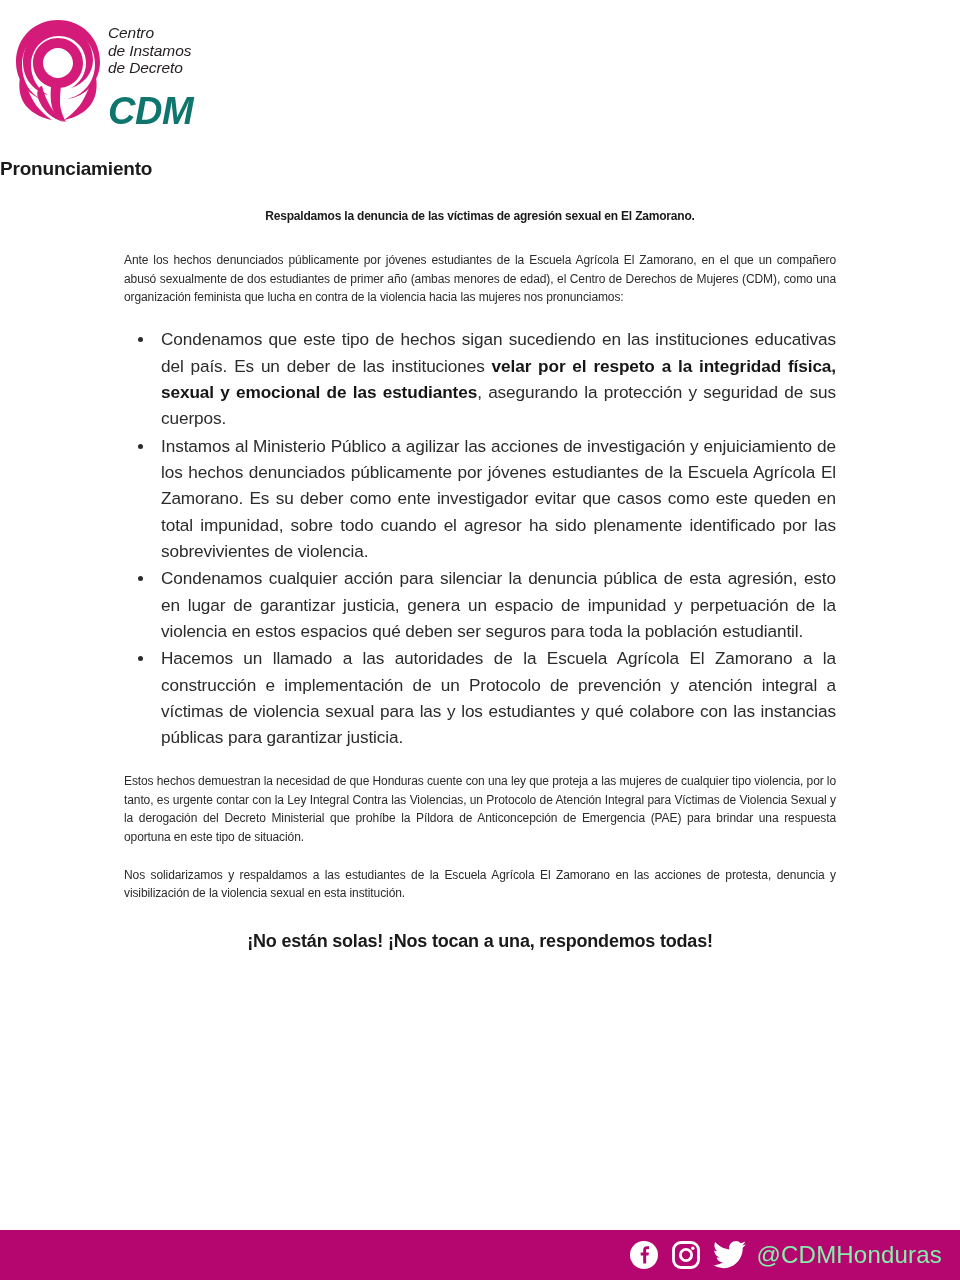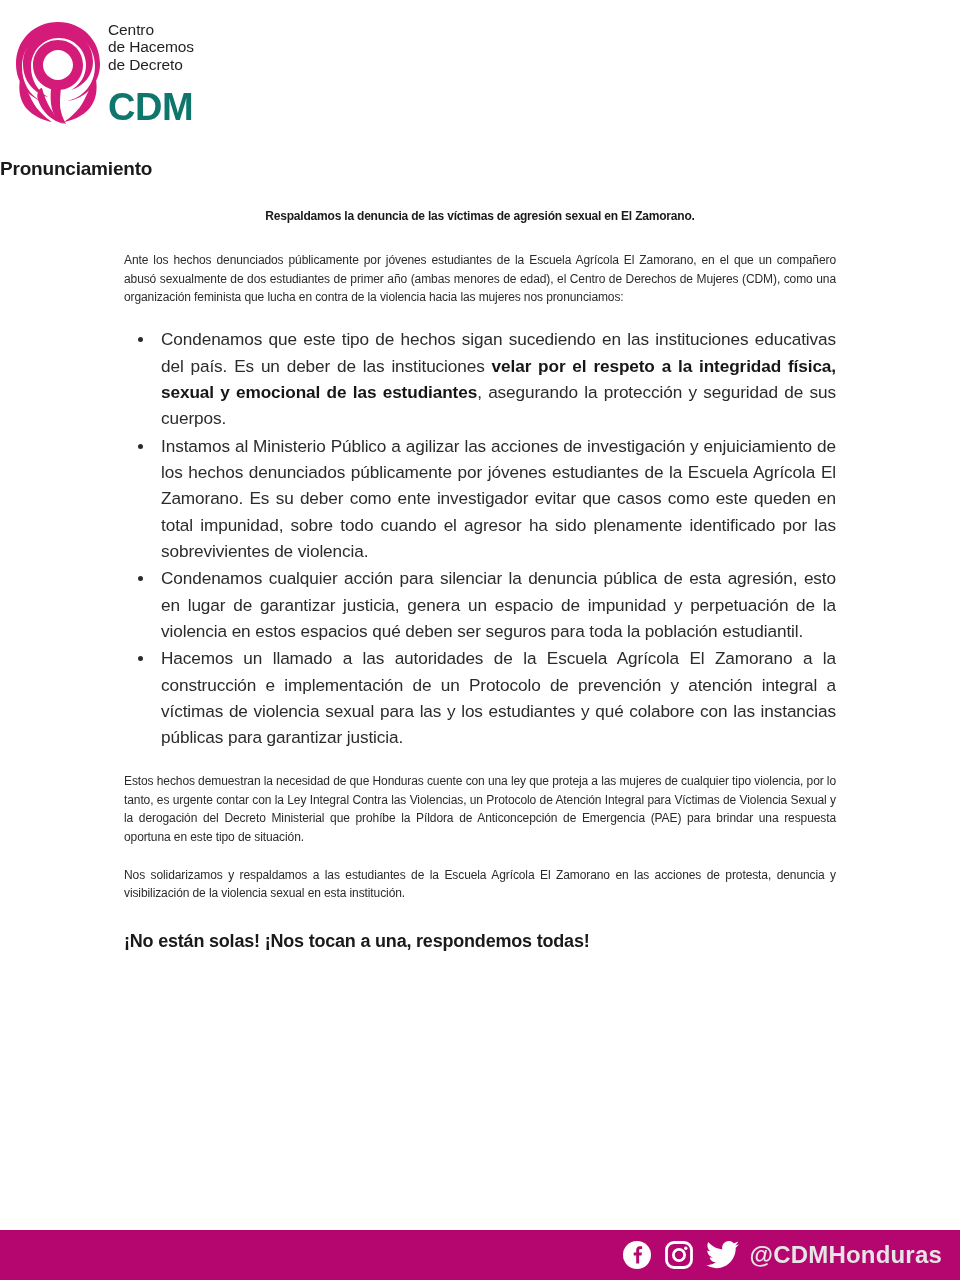--- a/index.html
+++ b/index.html
@@ -18,21 +18,22 @@
   }
 
   
   .logo-block {
     position: absolute;
     top: 14px;
     left: 12px;
     width: 230px;
     height: 112px;
     display: flex;
-    align-items: flex-end;
+    align-items: center;
+    font-style: italic;
   }
   .logo-mark {
     width: 92px;
     height: 108px;
     flex: 0 0 92px;
   }
   .logo-wordmark {
     margin-left: 4px;
     padding-top: 14px;
     line-height: 1.12;
@@ -114,20 +115,21 @@
     width: 5px;
     height: 5px;
     border-radius: 50%;
     background: #2b2b2b;
   }
   .bullets b { font-weight: bold; color: #161616; }
 
   .slogan {
     width: 712px;
     margin: 28px auto 0 auto;
+    text-align: center;
     font-size: 18px;
     font-weight: bold;
     color: #1a1a1a;
     letter-spacing: -0.2px;
   }
 
   
   .footer {
     position: absolute;
     left: 0;
@@ -141,25 +143,25 @@
     padding-right: 18px;
     box-sizing: border-box;
   }
   .social-icons {
     display: flex;
     align-items: center;
     gap: 12px;
   }
   .social-icons svg { display: block; }
   .handle {
-    color: #e5e5e5;
+    color: #86efac;
     font-size: 24px;
     letter-spacing: 0.2px;
     margin-left: 10px;
-    font-weight: 700;
+    font-weight: 400;
   }
 </style>
 </head>
 <body>
 
 <div class="logo-block">
   <svg class="logo-mark" viewBox="0 0 92 108" aria-hidden="true">
     <g fill="#d41b79">
 
       <path d="M46 4 C22 4 4 22 4 46 C4 64 15 78 31 84 C17 78 10 64 10 49 C10 28 26 12 47 12 C67 12 83 28 83 48 C83 66 71 80 55 83 C73 81 88 66 88 46 C88 22 70 4 46 4 Z"></path>
@@ -171,21 +173,21 @@
       <path d="M8 62 C8 62 4 80 16 92 C26 102 40 104 40 104 C40 104 28 96 22 86 C15 74 14 66 8 62 Z"></path>
 
       <path d="M84 62 C84 62 88 80 76 92 C66 102 52 104 52 104 C52 104 64 96 70 86 C77 74 78 66 84 62 Z"></path>
 
       <path d="M40 64 C40 64 36 84 42 96 C46 104 54 106 54 106 C54 106 48 96 48 86 C48 74 50 68 48 64 Z"></path>
       <path d="M30 70 C34 86 42 98 52 106 C40 103 30 94 26 82 C24 76 27 70 30 70 Z"></path>
     </g>
   </svg>
   <div class="logo-wordmark">
     <div class="logo-line">Centro</div>
-    <div class="logo-line">de Hacemos</div>
+    <div class="logo-line">de Instamos</div>
     <div class="logo-line">de Decreto</div>
     <div class="logo-cdm">CDM</div>
   </div>
 </div>
 
 <div class="doc">
 
   <h1 class="title-1">Pronunciamiento</h1>
 
   <h2 class="title-2">Respaldamos la denuncia de las víctimas de agresión sexual en El Zamorano.</h2>

